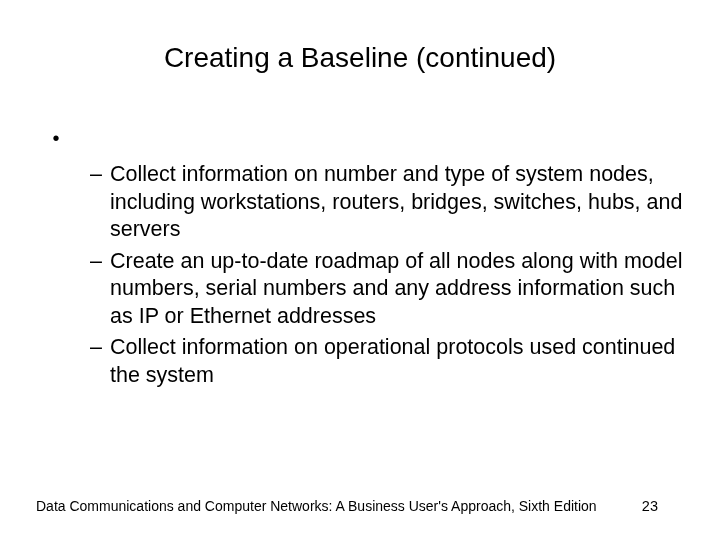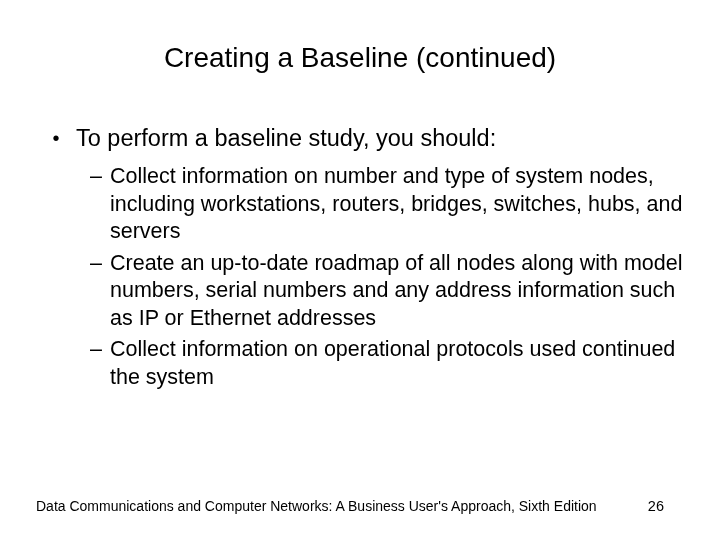--- a/index.html
+++ b/index.html
@@ -52,21 +52,21 @@
     .level2 .dash-mark {
       width: 20px;
       flex: 0 0 20px;
     }
     .level2 .text {
       flex: 1;
     }
     .footer {
       position: absolute;
       left: 36px;
-      right: 44px;
+      right: 50px;
       bottom: 26px;
       display: flex;
       justify-content: space-between;
       align-items: flex-end;
       font-size: 14px;
     }
     .footer .src {
       font-size: 14px;
     }
     .footer .pg {
@@ -78,21 +78,20 @@
 <body>
 
 <div class="slide">
 
   <h1 class="title">Creating a Baseline (continued)</h1>
 
   <div class="content">
 
     <div class="level1">
       <span class="bullet-mark">•</span>
-      <span class="text">To perform a baseline study, you should:</span>
     </div>
 
     <div class="sublist">
 
       <div class="level2">
         <span class="dash-mark">–</span>
         <span class="text">Collect information on number and type of system nodes, including workstations, routers, bridges, switches, hubs, and servers</span>
       </div>
 
       <div class="level2">
@@ -103,16 +102,16 @@
       <div class="level2">
         <span class="dash-mark">–</span>
         <span class="text">Collect information on operational protocols used continued the system</span>
       </div>
 
     </div>
   </div>
 
   <div class="footer">
     <span class="src">Data Communications and Computer Networks: A Business User's Approach, Sixth Edition</span>
-    <span class="pg">26</span>
+    <span class="pg">23</span>
   </div>
 
 </div>
 
 </body></html>

